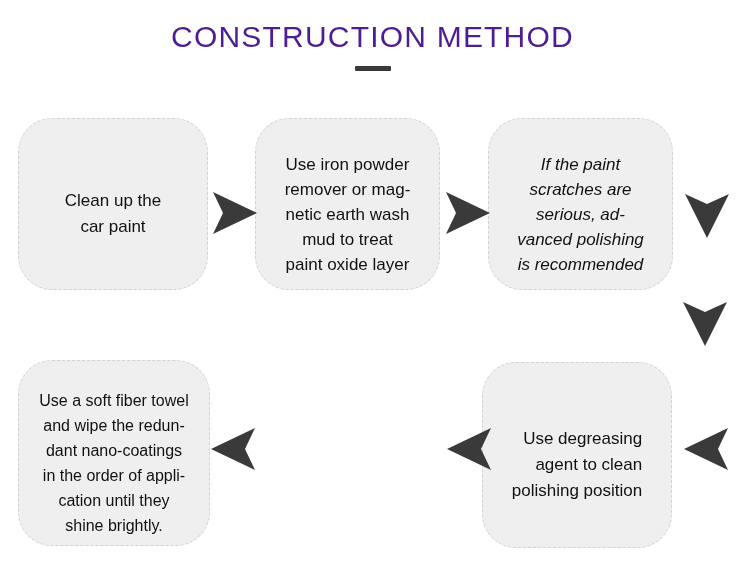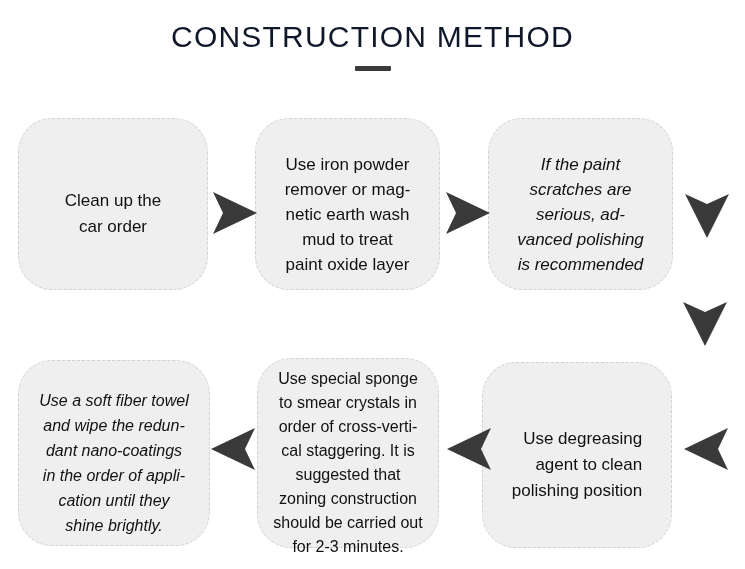--- a/index.html
+++ b/index.html
@@ -31,21 +31,21 @@
     left: 0;
     top: 18px;
     width: 745px;
     text-align: center;
   }
   .title-text {
     font-family: "Liberation Sans", sans-serif;
     font-size: 30px;
     font-weight: 400;
     letter-spacing: 1.2px;
-    color: #0f172a;
+    color: #4c1d95;
     line-height: 38px;
     white-space: nowrap;
   }
   .title-divider {
     margin: 10px auto 0 auto;
     width: 36px;
     height: 5px;
     border-radius: 1px;
     background: #3a3a3a;
   }
@@ -71,21 +71,21 @@
     white-space: pre-line;
     margin-top: 20px;
   }
 
   
   #box-1 { left: 18px;  top: 118px; width: 190px; height: 172px; }
   #box-2 { left: 255px; top: 118px; width: 185px; height: 172px; }
   #box-3 { left: 488px; top: 118px; width: 185px; height: 172px; font-style: italic; }
   #box-4 { left: 482px; top: 362px; width: 190px; height: 186px; text-align: right; }
   #box-5 { left: 257px; top: 358px; width: 182px; height: 190px; }
-  #box-6 { left: 18px;  top: 360px; width: 192px; height: 186px; font-style: italic; }
+  #box-6 { left: 18px;  top: 360px; width: 192px; height: 186px; }
 
   #box-1 .box-text { font-size: 17px; line-height: 26px; }
   #box-4 .box-text { font-size: 17px; line-height: 26px; }
   #box-5 .box-text { font-size: 16px; line-height: 24px; }
   #box-6 .box-text { font-size: 16px; line-height: 25px; }
 
   
   .arrow {
     position: absolute;
     display: block;
@@ -106,21 +106,21 @@
 
 <div id="canvas">
 
   <div class="title-block">
     <div class="title-text">CONSTRUCTION METHOD</div>
     <div class="title-divider"></div>
   </div>
 
   <div class="flow-box" id="box-1">
     <div class="box-text">Clean up the
-car order</div>
+car paint</div>
   </div>
 
   <div class="flow-box" id="box-2">
     <div class="box-text">Use iron powder
 remover or mag-
 netic earth wash
 mud to treat
 paint oxide layer</div>
   </div>
 
@@ -131,30 +131,20 @@
 vanced polishing
 is recommended</div>
   </div>
 
   <div class="flow-box" id="box-4">
     <div class="box-text">Use degreasing
 agent to clean
 polishing position</div>
   </div>
 
-  <div class="flow-box" id="box-5">
-    <div class="box-text">Use special sponge
-to smear crystals in
-order of cross-verti-
-cal staggering. It is
-suggested that
-zoning construction
-should be carried out
-for 2-3 minutes.</div>
-  </div>
 
   <div class="flow-box" id="box-6">
     <div class="box-text">Use a soft fiber towel
 and wipe the redun-
 dant nano-coatings
 in the order of appli-
 cation until they
 shine brightly.</div>
   </div>
 

